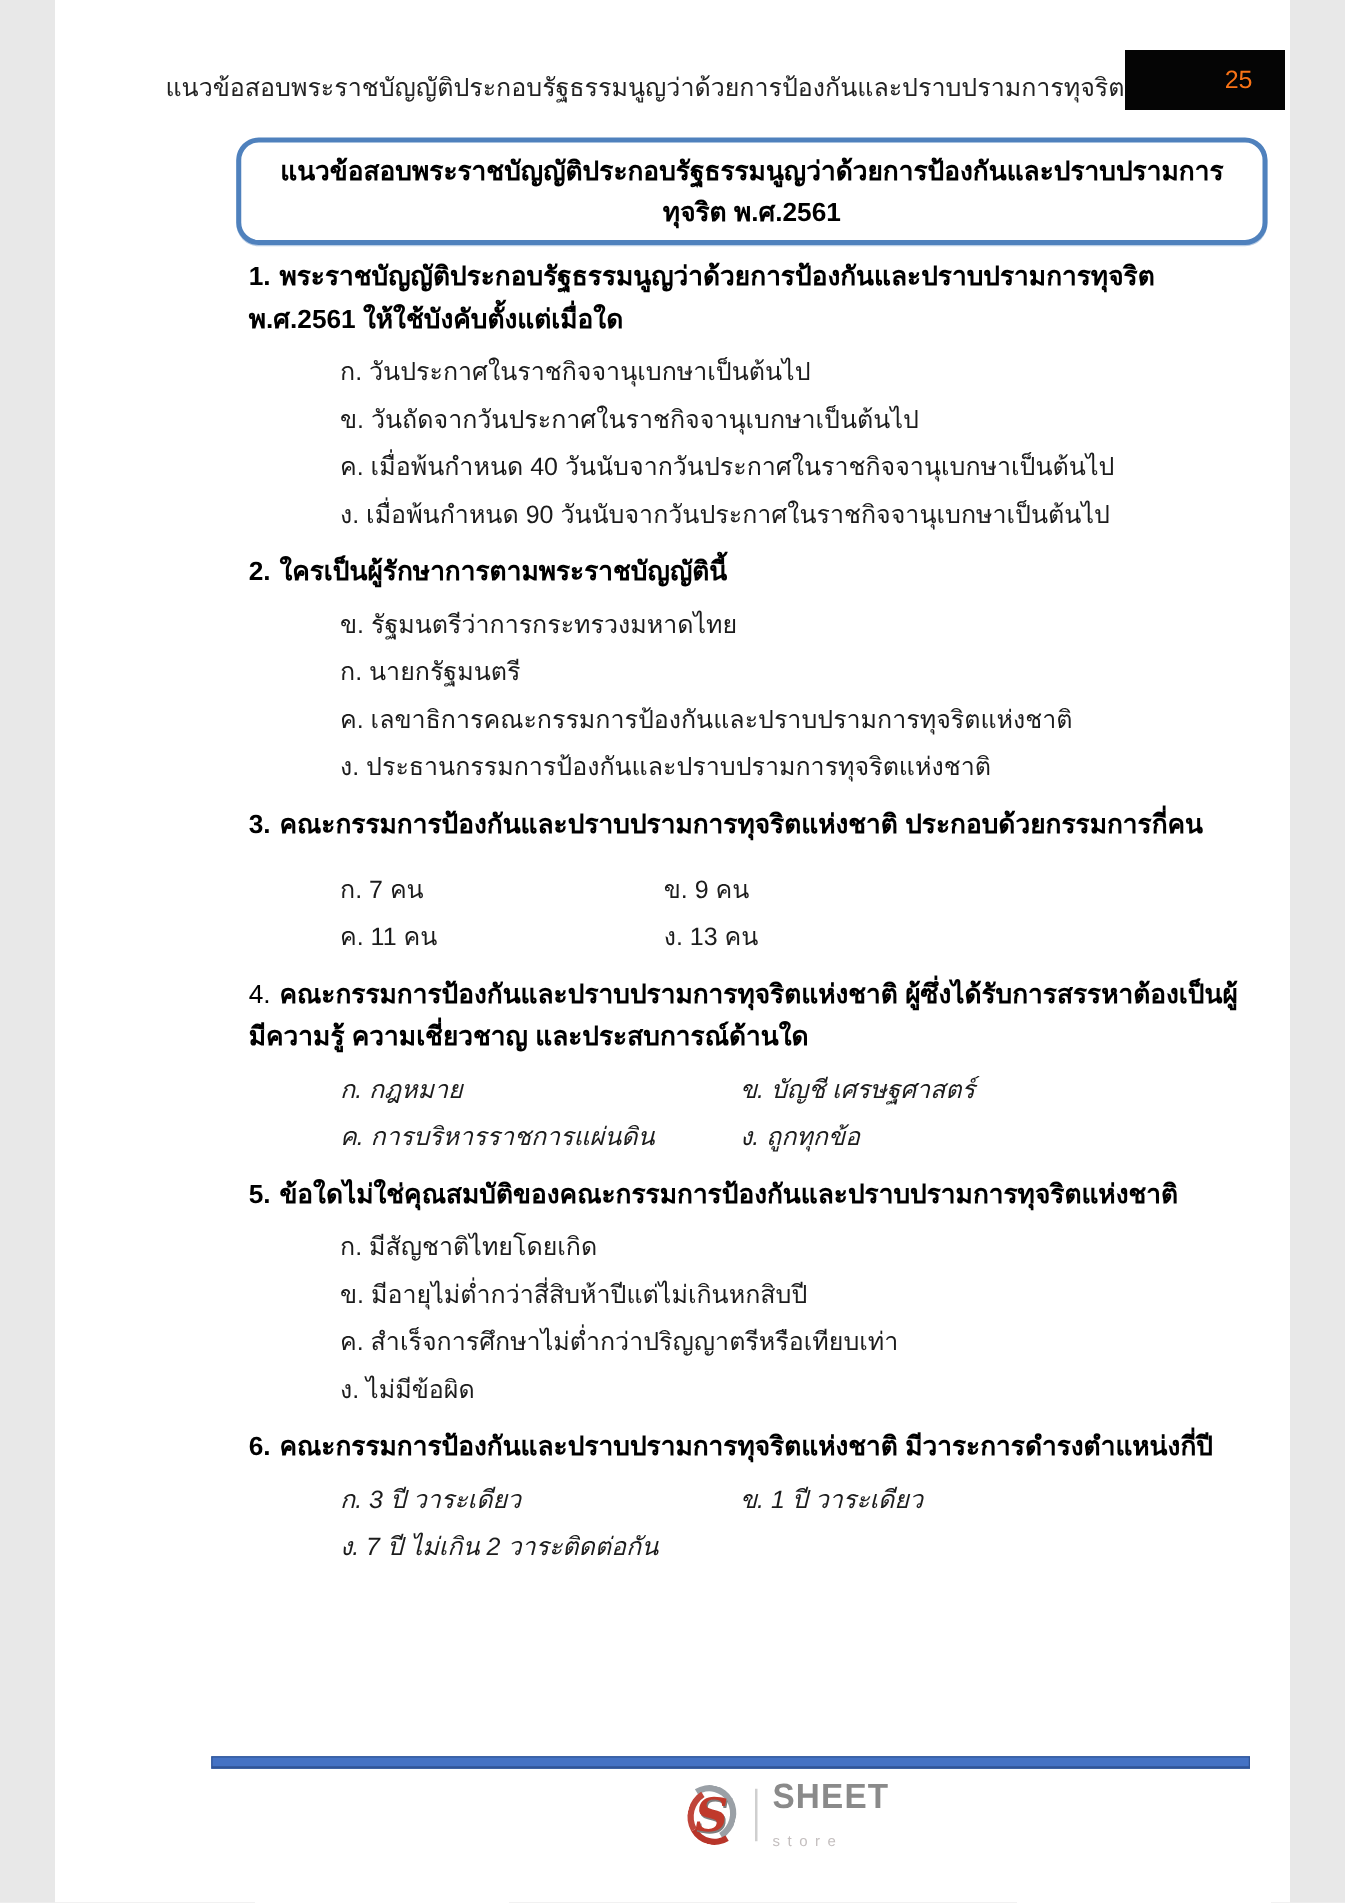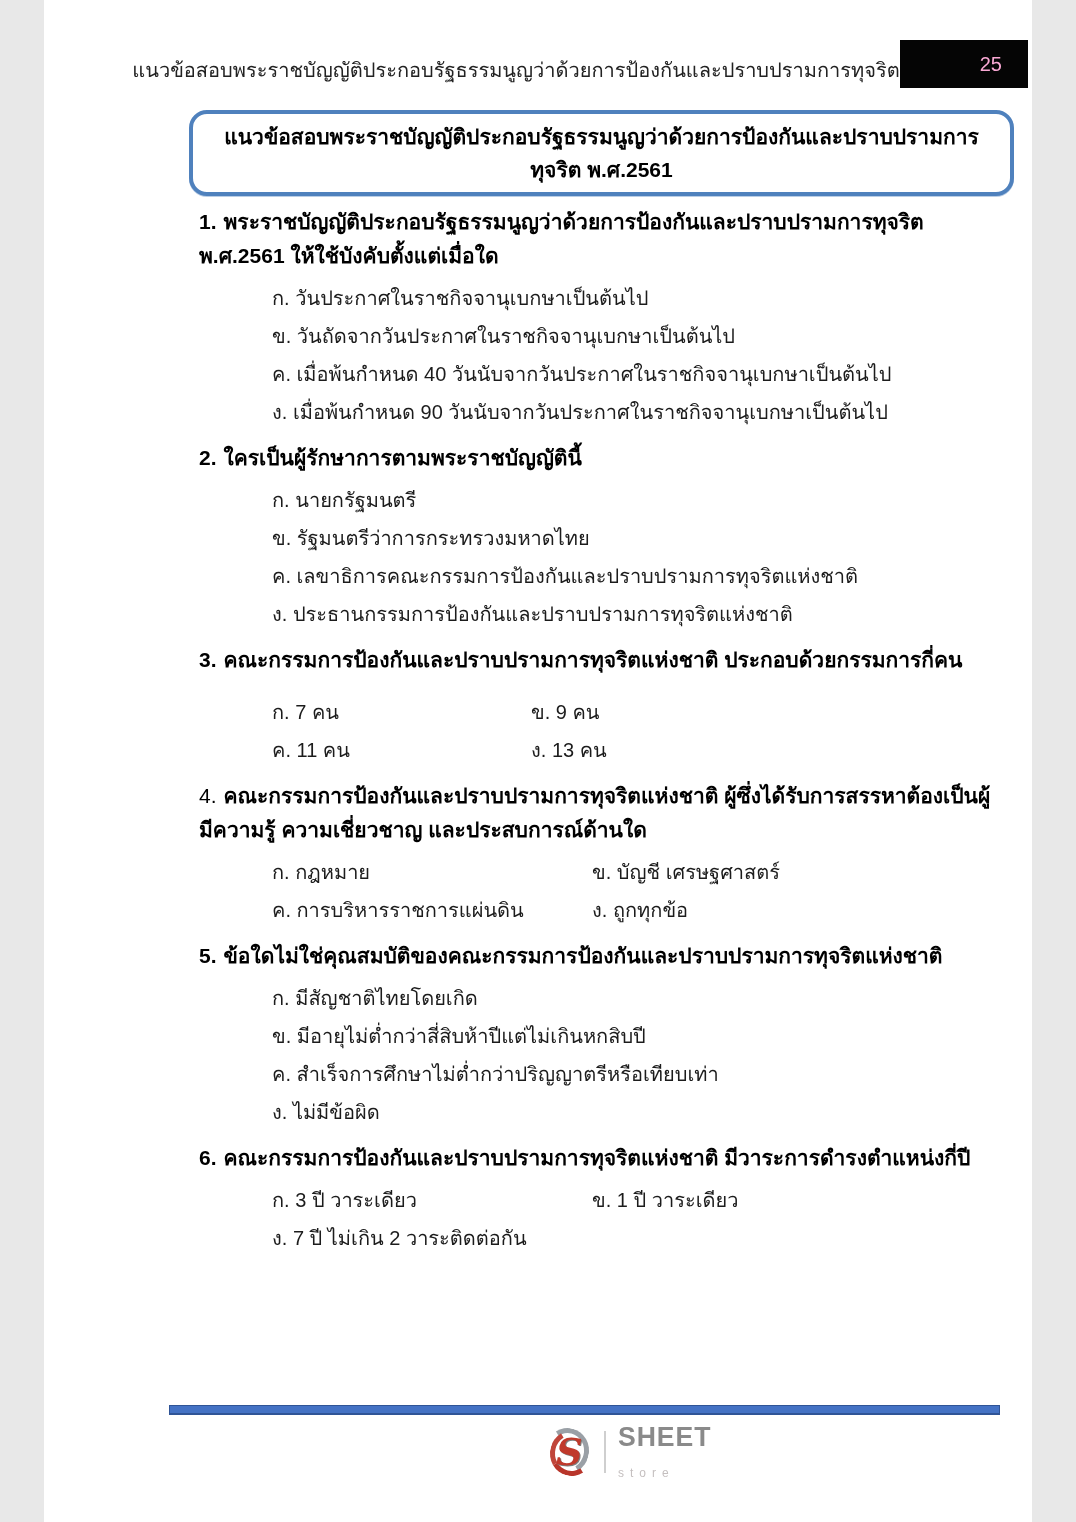--- a/index.html
+++ b/index.html
@@ -21,21 +21,21 @@
     text-align: center;
     font-size: 20px;
     color: #222;
     white-space: nowrap;
   }
   .page-number-box {
     position: absolute;
     top: 40px; right: 4px;
     width: 128px; height: 48px;
     background: #050505;
-    color: #f9a8d4;
+    color: #f97316;
     display: flex; align-items: center; justify-content: flex-end;
     padding-right: 26px; box-sizing: border-box;
     font-size: 20px;
   }
 
   
   .title-box {
     position: absolute;
     top: 110px; left: 145px;
     width: 825px; height: 86px;
@@ -72,21 +72,21 @@
   .q-num.regular { font-weight: normal; }
   .options { padding-left: 73px; }
   .option {
     font-size: 20px;
     line-height: 38px;
     color: #1c1c1c;
     white-space: nowrap;
   }
   .options.grid { display: grid; }
   .options.cols-a { grid-template-columns: 259px 1fr; margin-top: 16px; }
-  .options.cols-b { grid-template-columns: 320px 1fr; }
+  .options.cols-b { grid-template-columns: 320px 1fr; font-style: italic; }
 
   
   .footer-bar {
     position: absolute;
     top: 1405px; left: 125px;
     width: 831px; height: 10px;
     background: #4472c4;
     border: 1px solid #2f5496;
     border-bottom-width: 2px;
     box-sizing: border-box;
@@ -167,22 +167,22 @@
         <div class="option">ก. วันประกาศในราชกิจจานุเบกษาเป็นต้นไป</div>
         <div class="option">ข. วันถัดจากวันประกาศในราชกิจจานุเบกษาเป็นต้นไป</div>
         <div class="option">ค. เมื่อพ้นกำหนด 40 วันนับจากวันประกาศในราชกิจจานุเบกษาเป็นต้นไป</div>
         <div class="option">ง. เมื่อพ้นกำหนด 90 วันนับจากวันประกาศในราชกิจจานุเบกษาเป็นต้นไป</div>
       </div>
     </section>
 
     <section class="question">
       <h2 class="q-title"><span class="q-num">2.</span><span>ใครเป็นผู้รักษาการตามพระราชบัญญัตินี้</span></h2>
       <div class="options">
+        <div class="option">ข. รัฐมนตรีว่าการกระทรวงมหาดไทย</div>
         <div class="option">ก. นายกรัฐมนตรี</div>
-        <div class="option">ข. รัฐมนตรีว่าการกระทรวงมหาดไทย</div>
         <div class="option">ค. เลขาธิการคณะกรรมการป้องกันและปราบปรามการทุจริตแห่งชาติ</div>
         <div class="option">ง. ประธานกรรมการป้องกันและปราบปรามการทุจริตแห่งชาติ</div>
       </div>
     </section>
 
     <section class="question">
       <h2 class="q-title"><span class="q-num">3.</span><span>คณะกรรมการป้องกันและปราบปรามการทุจริตแห่งชาติ ประกอบด้วยกรรมการกี่คน</span></h2>
       <div class="options grid cols-a">
         <div class="option">ก. 7 คน</div>
         <div class="option">ข. 9 คน</div>

